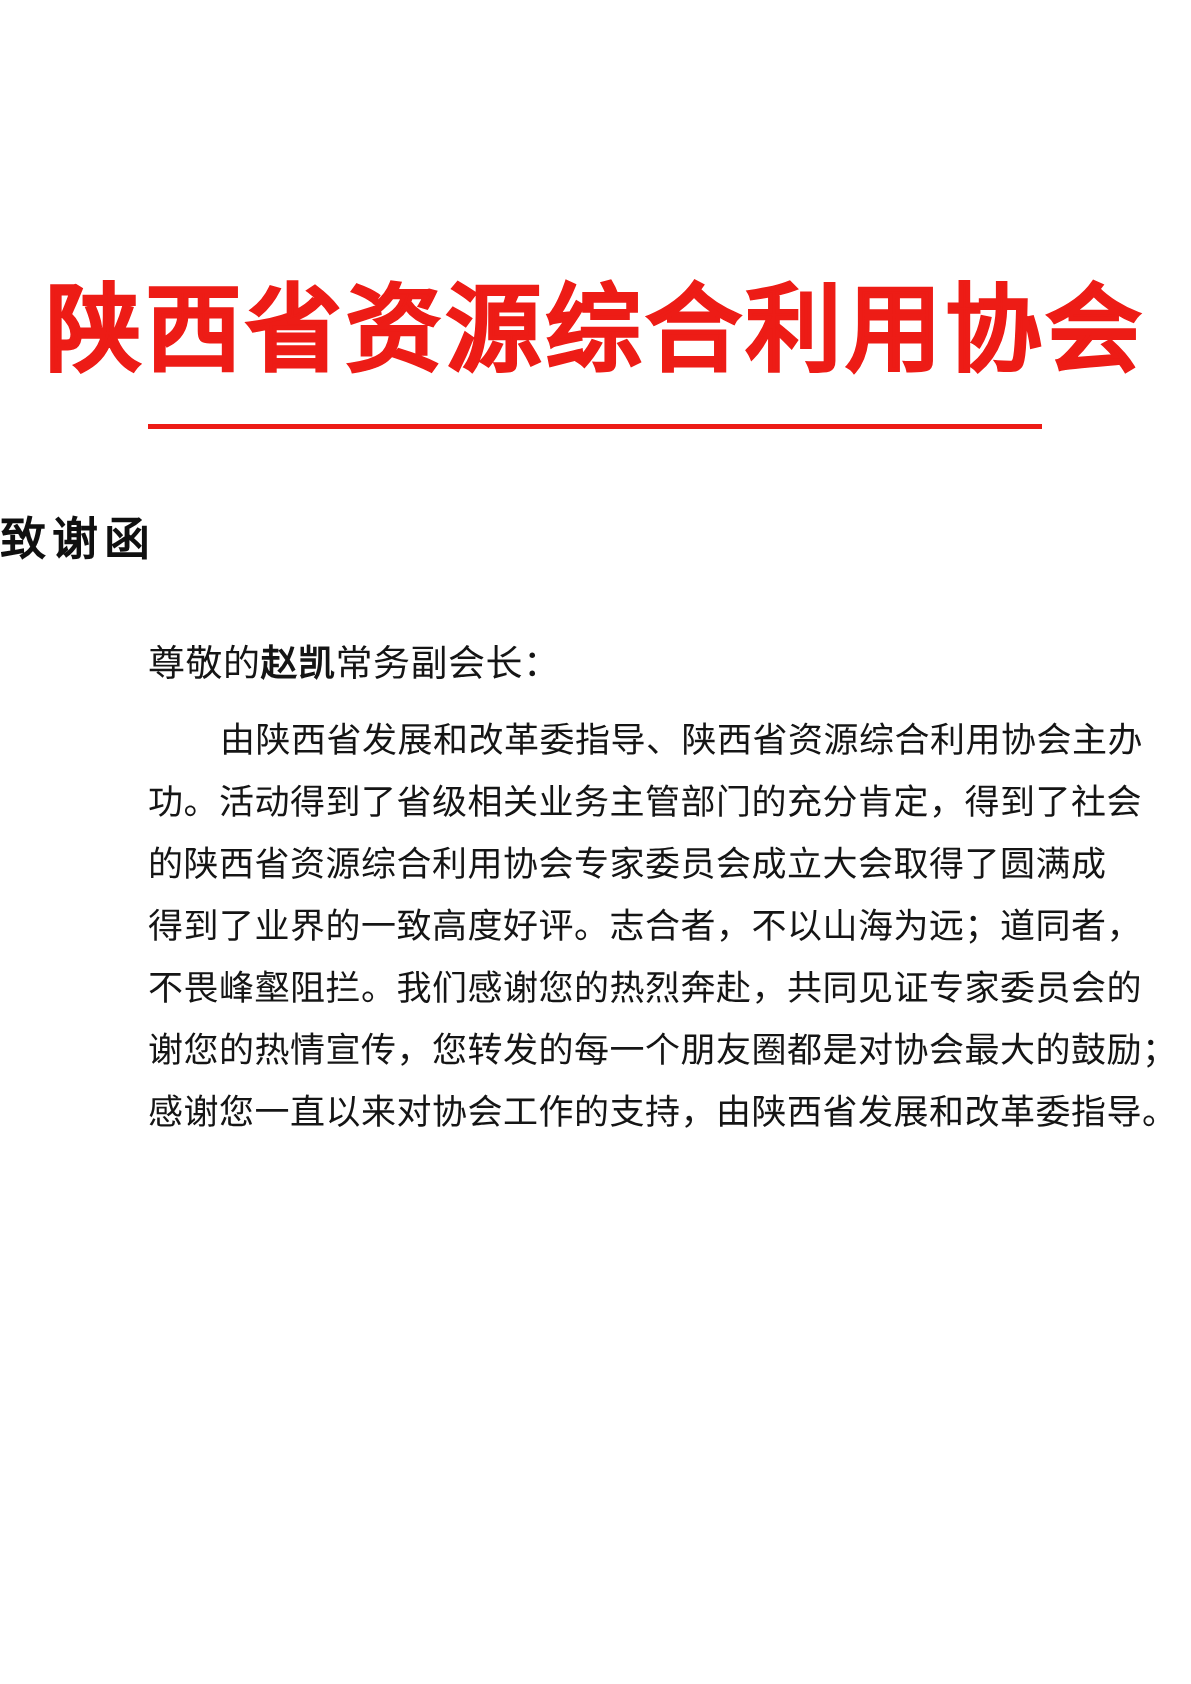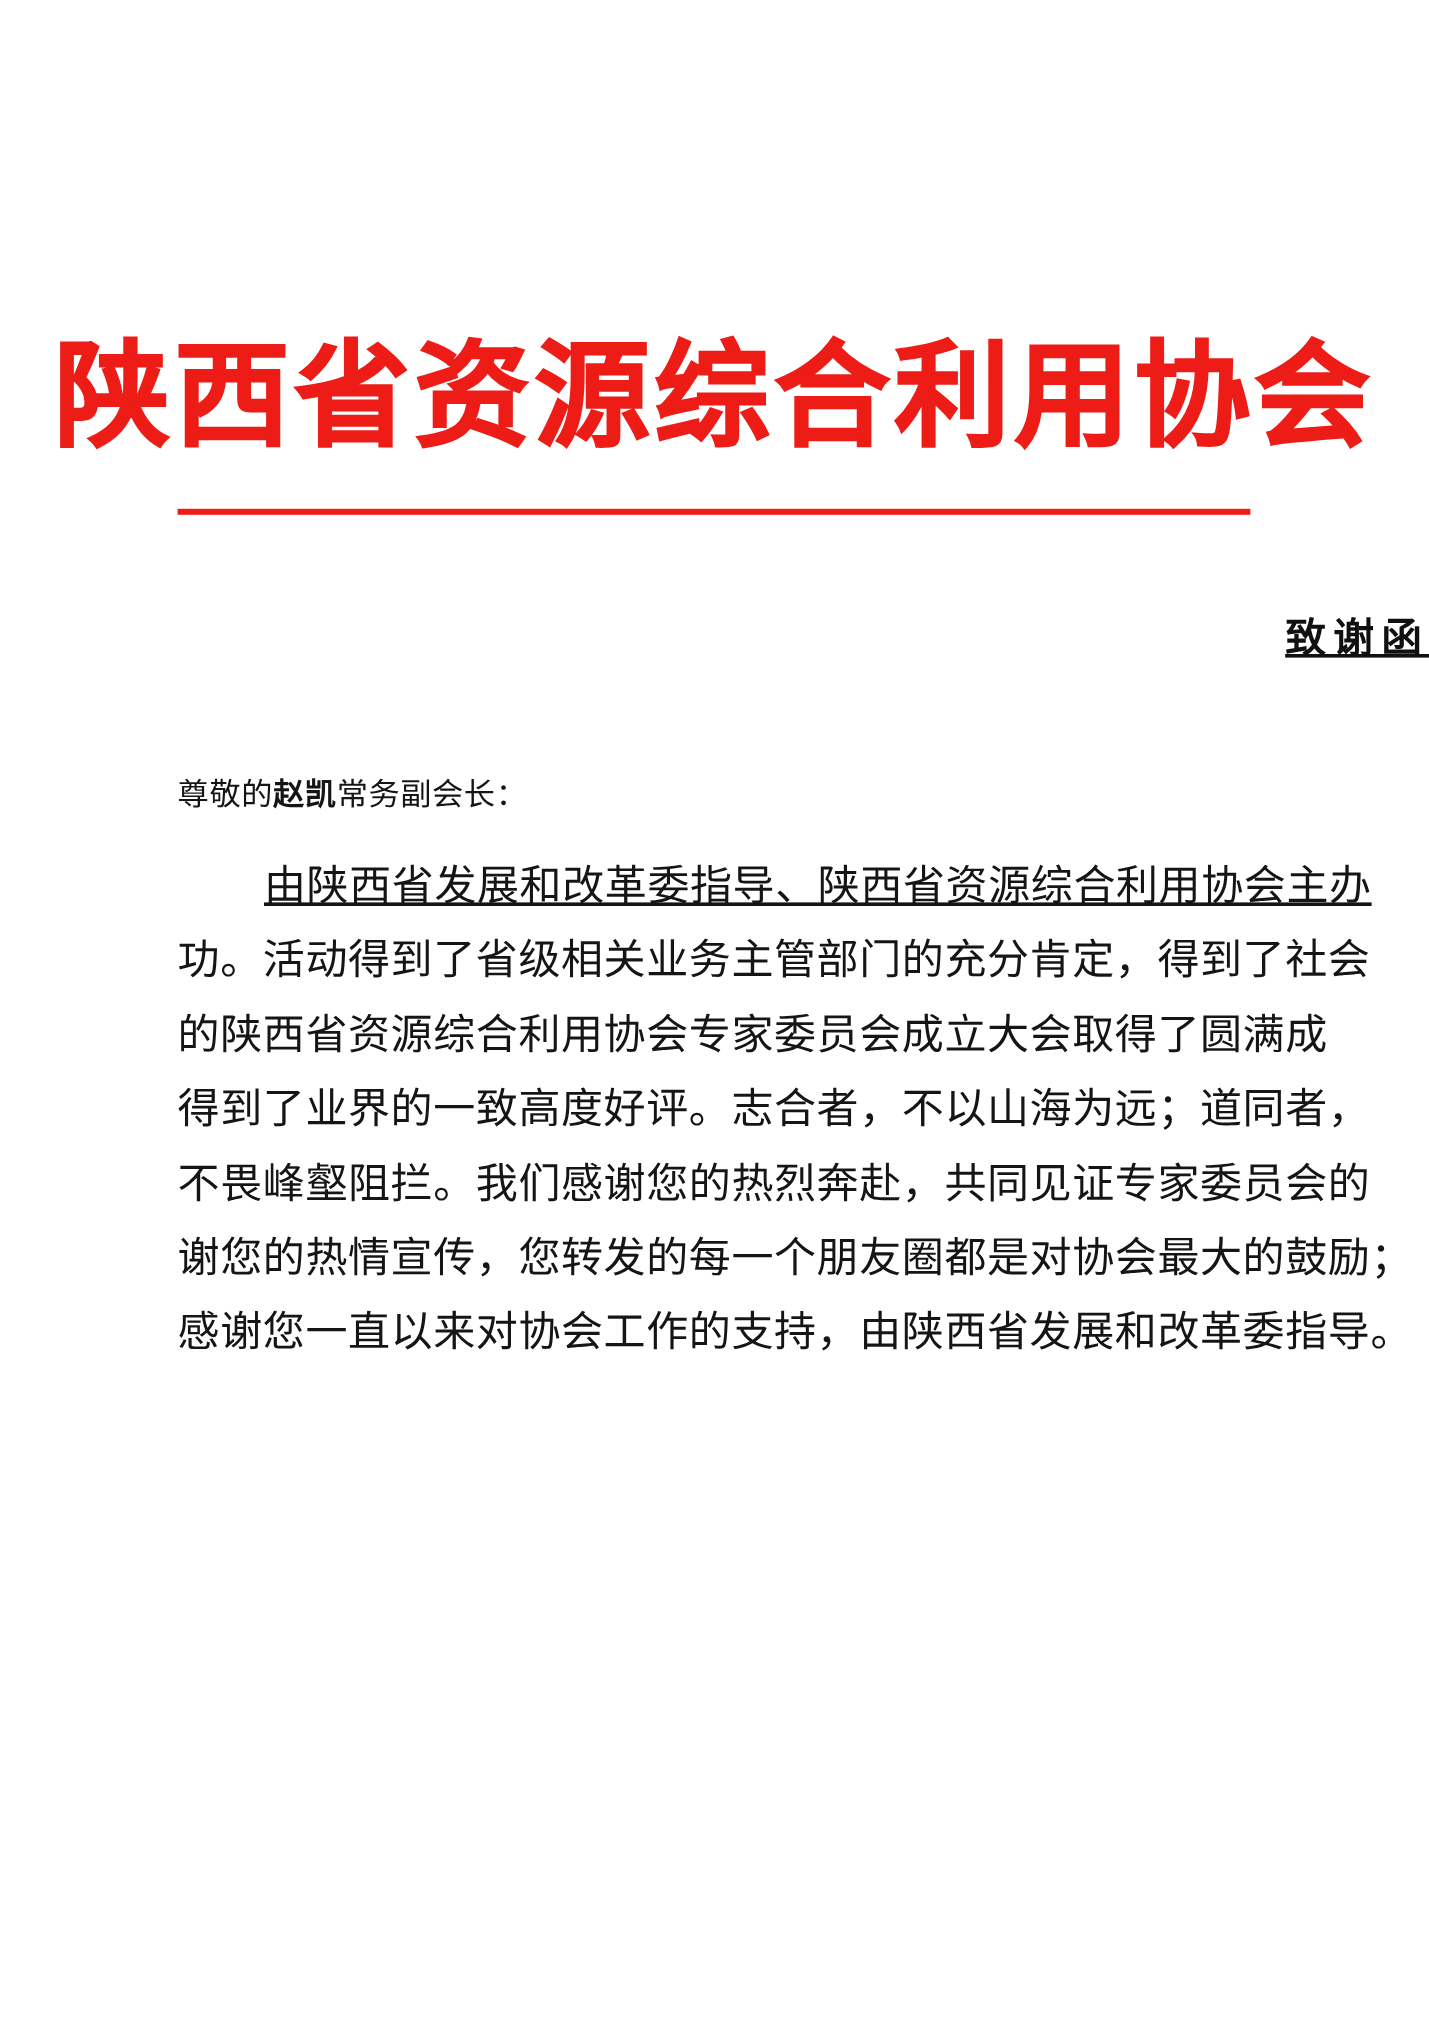--- a/index.html
+++ b/index.html
@@ -49,61 +49,59 @@
     height: 5px;
     background: #ED1C16;
   }
 
   
   .doc-title {
     position: absolute;
     left: 0;
     right: 0;
     top: 512px;
-    text-align: right;
+    text-align: left;
     color: #101010;
     font-family: "DejaVu Serif", "Liberation Serif", serif;
     font-weight: 700;
-    font-size: 34px;
+    font-size: 46px;
     line-height: 1.2;
     letter-spacing: 6px;
-    text-decoration: underline;
   }
 
   
   .letter {
     position: absolute;
     left: 148px;
     top: 632px;
     width: 896px;
     color: #151515;
     font-family: "DejaVu Serif", "Liberation Serif", serif;
     font-size: 35px;
   }
   .salutation {
-    font-size: 26px;
+    font-size: 37px;
     line-height: 62px;
     letter-spacing: 0.5px;
     white-space: nowrap;
   }
   .salutation .honoree {
     font-weight: 700;
   }
   .para {
     margin-top: 14px;
   }
   .body-line {
     font-size: 35px;
     line-height: 62px;
     letter-spacing: 0.5px;
     white-space: nowrap;
   }
   .body-line.indent {
     padding-left: 72px;
-    text-decoration: underline;
   }
 </style>
 </head>
 <body>
 
 <div class="page">
 
   <div class="masthead">
     <span class="masthead-title">陕西省资源综合利用协会</span>
   </div>

